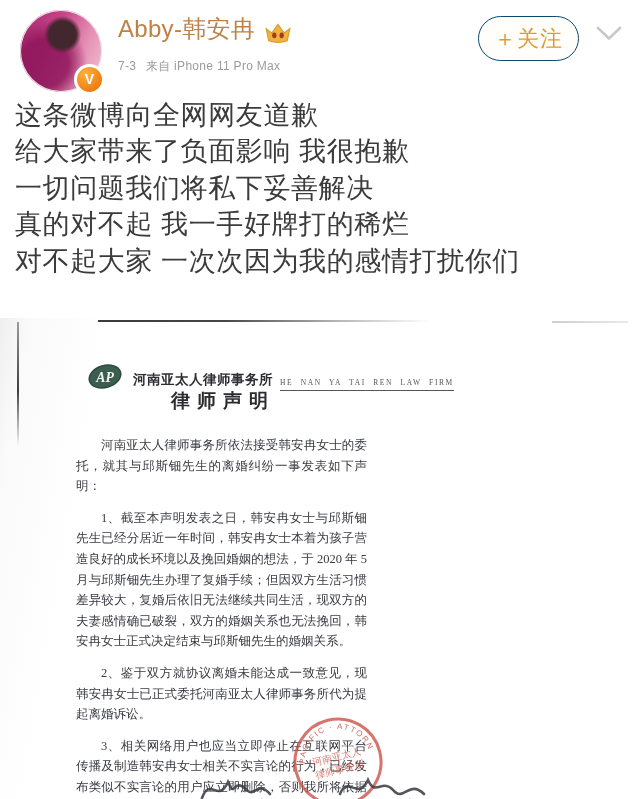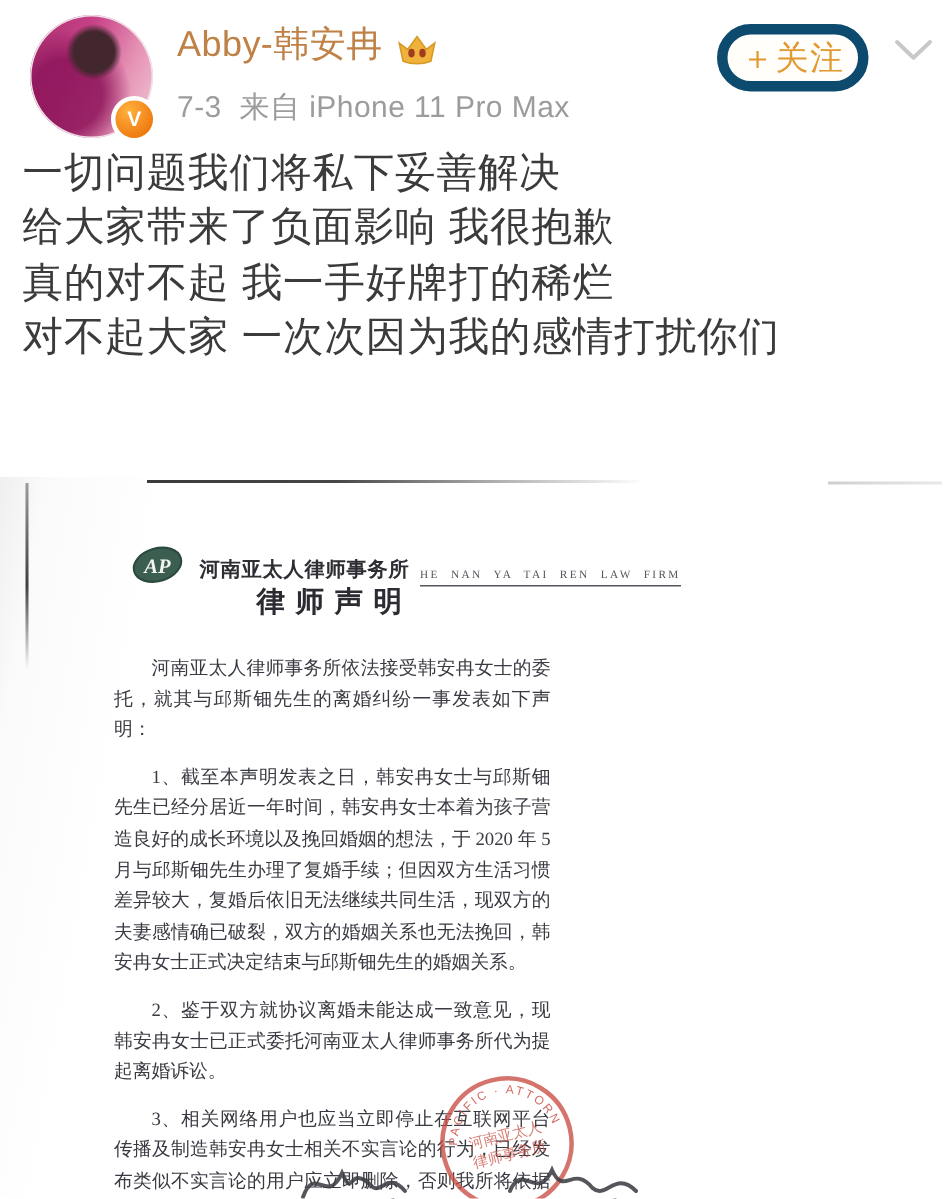--- a/index.html
+++ b/index.html
@@ -26,26 +26,26 @@
     background:radial-gradient(circle at 35% 28%, #ffb23e, #ef7c12 72%);
     border:3px solid #ffffff;
     color:#fff; font-weight:bold; font-size:14px; line-height:25px; text-align:center;
     font-family:"Liberation Sans", sans-serif;
   }
 
   .username-row { position:absolute; left:118px; top:13px; display:flex; align-items:flex-end; gap:9px; }
   .username { font-size:24px; color:#bf8146; letter-spacing:0.3px; }
   .crown-icon { width:28px; height:24px; display:inline-block; }
 
-  .meta { position:absolute; left:118px; top:58px; font-size:20px; color:#9c9c9c; letter-spacing:0.3px; }
+  .meta { position:absolute; left:118px; top:58px; font-size:12px; color:#9c9c9c; letter-spacing:0.3px; }
   .meta span { margin-right:6px; }
 
   .follow-btn {
     position:absolute; left:478px; top:16px; width:101px; height:45px;
-    border:7px solid #0c4a6e; border-radius:25px; box-sizing:border-box;
+    border:1px solid #0c4a6e; border-radius:25px; box-sizing:border-box;
     background:#fffefb; color:#e2992f; font-size:22px;
     display:flex; align-items:center; justify-content:center; letter-spacing:1px;
     cursor:pointer;
   }
   .chevron { position:absolute; left:596px; top:26px; width:26px; height:15px; cursor:pointer; }
 
   
   .post { position:absolute; left:15px; top:97px; width:606px; }
   .post-line {
     font-size:27px; line-height:36.4px; color:#3b3b3b; letter-spacing:0.6px;
@@ -123,22 +123,23 @@
   </div>
 
   <div class="follow-btn">＋关注</div>
 
   <svg class="chevron" viewBox="0 0 26 15">
     <polyline points="2,2 13,12.5 24,2" fill="none" stroke="#c8c8c8" stroke-width="2.6" stroke-linecap="round" stroke-linejoin="round"></polyline>
   </svg>
 </div>
 
 <div class="post">
+  <div class="post-line">这条微博向全网网友道歉</div>
+  <div class="post-line">给大家带来了负面影响 我很抱歉</div>
   <div class="post-line">一切问题我们将私下妥善解决</div>
-  <div class="post-line">给大家带来了负面影响 我很抱歉</div>
   <div class="post-line">真的对不起 我一手好牌打的稀烂</div>
   <div class="post-line">对不起大家 一次次因为我的感情打扰你们</div>
 </div>
 
 <div class="document">
 
   <div class="doc-top-edge"></div>
   <div class="doc-top-edge2"></div>
   <div class="doc-left-edge"></div>
 

